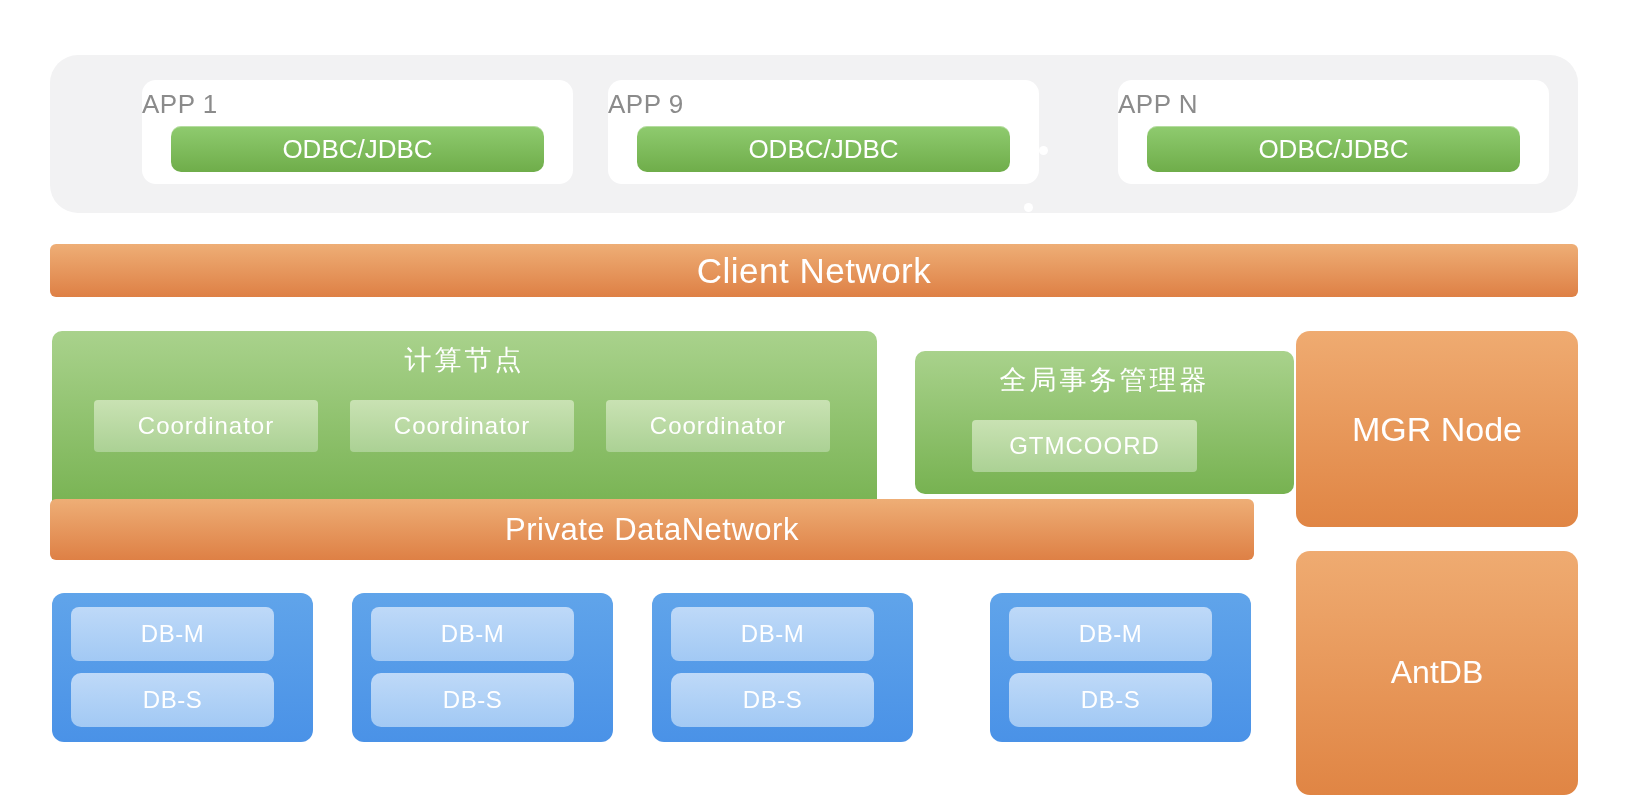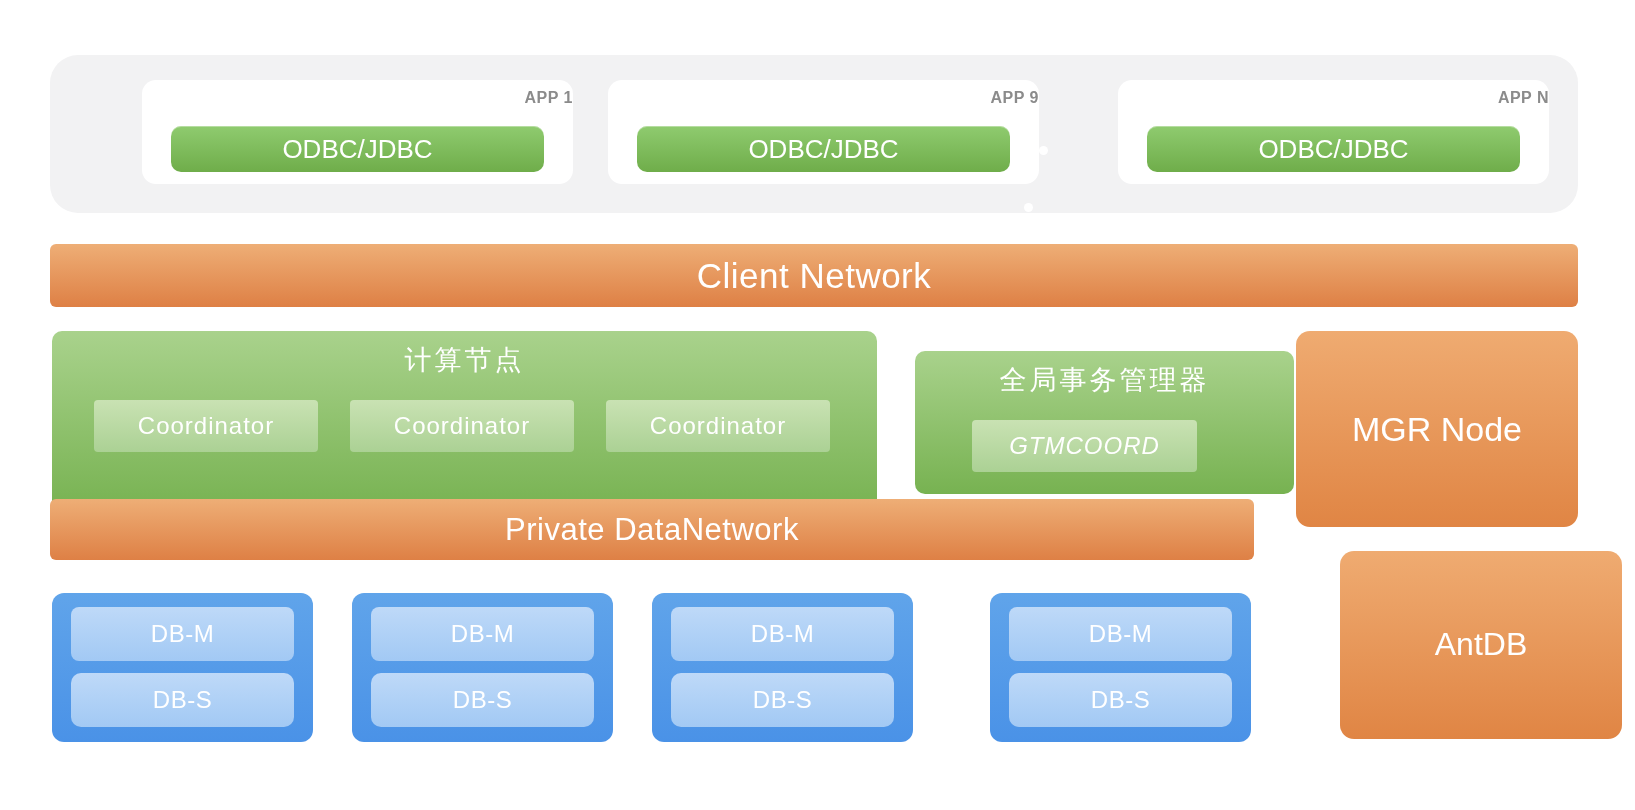--- a/index.html
+++ b/index.html
@@ -7,72 +7,72 @@
     position:relative;width:1635px;height:810px;background:#ffffff;overflow:hidden;
     font-family:"Liberation Sans","DejaVu Sans",sans-serif;
     -webkit-font-smoothing:antialiased;
   }
   .abs{position:absolute;}
 
   
   .app-panel{left:50px;top:55px;width:1528px;height:158px;background:#f2f2f3;border-radius:28px;}
   .app-card{top:80px;width:431px;height:104px;background:#ffffff;border-radius:14px;}
   .app-card.c1{left:92px;} .app-card.c2{left:558px;} .app-card.c3{left:1068px;}
-  .app-title{display:block;margin-top:9px;text-align:right;font-size:16px;color:#8b8b8b;letter-spacing:.5px;font-weight:bold;}
+  .app-title{display:block;margin-top:9px;text-align:left;font-size:26px;color:#8b8b8b;letter-spacing:.5px;}
   .odbc-btn{
     position:absolute;left:29px;right:29px;top:46px;height:46px;border-radius:10px;
     background:linear-gradient(180deg,#8fcb6f 0%,#6fad4a 100%);
     color:#ffffff;font-size:26px;display:flex;align-items:center;justify-content:center;
     box-shadow:inset 0 1px 0 rgba(255,255,255,.35);
     text-align:center;
   }
   .dot{width:9px;height:9px;border-radius:50%;background:#ffffff;}
   .dot.d1{left:1025px;top:146px;} .dot.d2{left:1039px;top:146px;} .dot.d3{left:1024px;top:203px;}
 
   
   .net-bar{
     background:linear-gradient(180deg,#eeae76 0%,#de8045 100%);
     border-radius:6px;color:#ffffff;display:flex;align-items:center;justify-content:center;
   }
-  .client-bar{left:50px;top:244px;width:1528px;height:63px;font-size:35px;letter-spacing:.5px;}
+  .client-bar{left:50px;top:244px;width:1528px;height:53px;font-size:35px;letter-spacing:.5px;}
   .private-bar{left:50px;top:499px;width:1204px;height:61px;font-size:31px;letter-spacing:.5px;}
 
   
   .green-panel{
     background:linear-gradient(180deg,#a9d28c 0%,#77b251 100%);
     border-radius:10px;color:#ffffff;
   }
   .compute-panel{left:52px;top:331px;width:825px;height:181px;}
   .gtm-panel{left:915px;top:331px;width:379px;height:143px;margin-top:20px;}
   .green-title{display:block;margin-top:11px;text-align:center;font-size:27px;letter-spacing:3px;color:#ffffff;}
   .green-chip{
     position:absolute;top:69px;height:52px;border-radius:4px;
     background:linear-gradient(180deg,#c9e2b3 0%,#abd194 100%);
     color:#ffffff;font-size:24px;display:flex;align-items:center;justify-content:center;letter-spacing:1px;
   }
   .coord1{left:42px;width:224px;} .coord2{left:298px;width:224px;} .coord3{left:554px;width:224px;}
-  .gtm-chip{left:57px;width:225px;font-style:italic;}
+  .gtm-chip{left:57px;width:225px;}
 
   
   .orange-box{
     background:linear-gradient(180deg,#efab71 0%,#e08544 100%);
     border-radius:14px;color:#ffffff;display:flex;flex-direction:column;align-items:center;justify-content:center;
     text-align:center;
   }
   .mgr-box{left:1296px;top:331px;width:282px;height:196px;font-size:34px;}
-  .cc-box{left:1296px;top:551px;width:282px;height:188px;font-size:32px;line-height:1.3;margin-left:44px;}
+  .cc-box{left:1296px;top:551px;width:282px;height:244px;font-size:32px;line-height:1.3;}
 
   
   .db-group{
     top:593px;width:261px;height:149px;border-radius:12px;
     background:linear-gradient(180deg,#60a4ea 0%,#4a92e7 100%);
   }
   .db-group.g1{left:52px;} .db-group.g2{left:352px;} .db-group.g3{left:652px;} .db-group.g4{left:990px;}
   .db-chip{
-    position:absolute;left:19px;width:223px;height:54px;border-radius:8px;
+    position:absolute;left:19px;width:203px;height:54px;border-radius:8px;
     background:linear-gradient(180deg,#bed9f8 0%,#a2c9f4 100%);
     color:#ffffff;font-size:24px;display:flex;align-items:center;justify-content:center;letter-spacing:.5px;
   }
   .db-m{top:14px;} .db-s{top:80px;border-radius:10px;}
 </style>
 </head>
 <body>
 
 <div class="stage">
 

